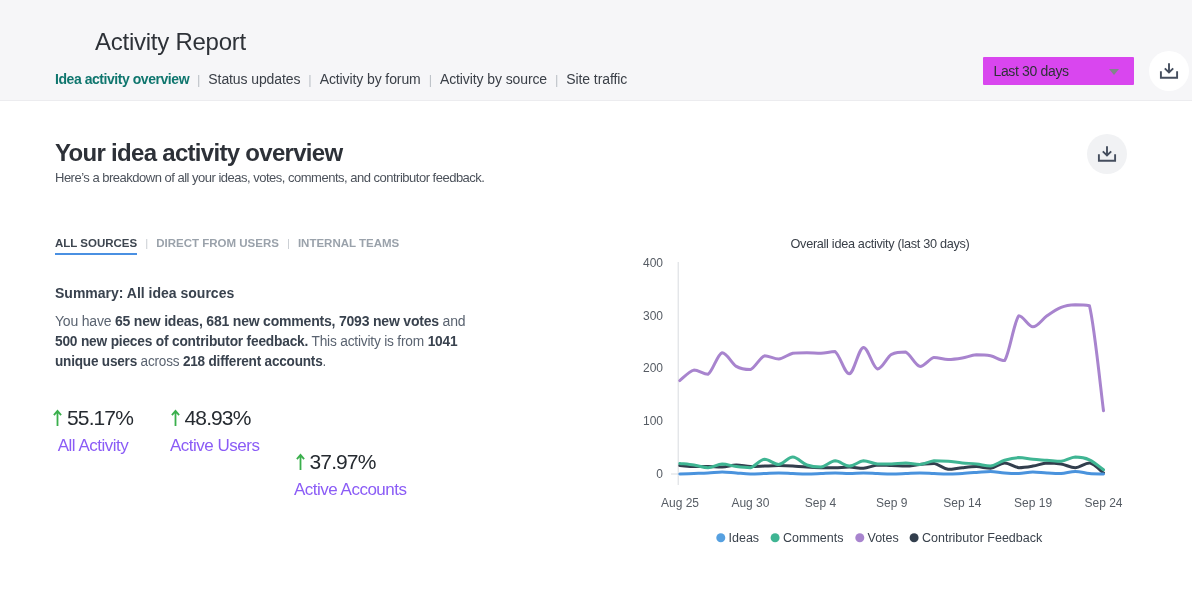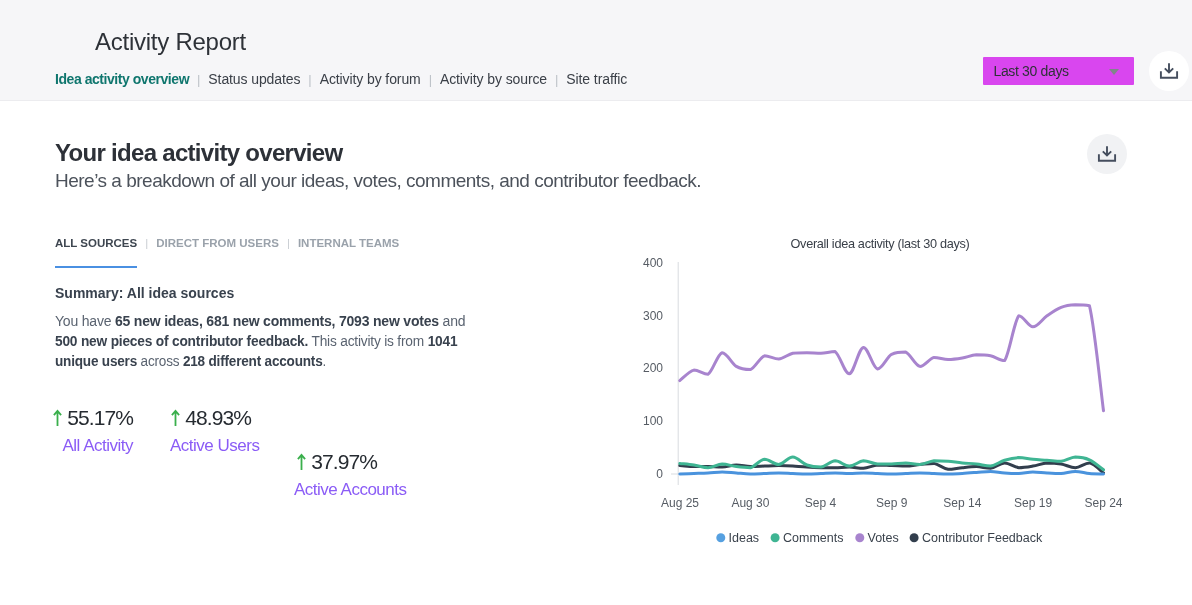--- a/index.html
+++ b/index.html
@@ -10,32 +10,32 @@
 .nav .sep { color:#bdc2c8; padding:0 8px; font-size:13px; }
 .nav .act { color:#0f766e; font-weight:700; letter-spacing:-0.45px; }
 .sel { position:absolute; left:983px; top:56.5px; width:151px; height:28px; background:#d946ef; border-radius:1px; }
 .sel .t { position:absolute; left:10.5px; top:6px; font-size:14px; color:#2e3237; letter-spacing:-0.35px; }
 .sel .tri { position:absolute; right:15px; top:12px; width:0; height:0; border-left:5px solid transparent; border-right:5px solid transparent; border-top:6.5px solid #80858a; }
 .dlb { position:absolute; border-radius:50%; width:40px; height:40px; }
 .dl1 { left:1149px; top:51px; background:#fff; }
 .dl2 { left:1087px; top:134px; background:#f1f2f4; }
 .dlb svg { position:absolute; left:10px; top:10px; }
 .h2 { position:absolute; left:55px; top:139px; font-size:24px; font-weight:700; color:#2d3138; letter-spacing:-0.7px; }
-.sub { position:absolute; left:55px; top:170px; font-size:19px; color:#4c525b; letter-spacing:-0.5px; }
+.sub { position:absolute; left:55px; top:170px; font-size:13px; color:#4c525b; letter-spacing:-0.5px; }
 .tabs { position:absolute; left:55px; top:237px; font-size:11.5px; font-weight:700; letter-spacing:0; color:#9aa2ab; white-space:nowrap; }
 .tabs .sep { color:#c9cdd2; padding:0 8px; font-weight:400; }
-.tabs .on { color:#3e4650; display:inline-block; padding-bottom:17px; border-bottom:2px solid #4a90e2; }
+.tabs .on { color:#3e4650; display:inline-block; padding-bottom:4px; border-bottom:2px solid #4a90e2; }
 .sumh { position:absolute; left:55px; top:285px; font-size:14px; font-weight:700; color:#39424e; }
 .para { position:absolute; left:55px; top:311px; font-size:14px; line-height:20px; color:#5a6370; letter-spacing:-0.2px; }
 .para b { color:#39424e; }
 .pl { display:inline-block; transform-origin:0 50%; white-space:nowrap; }
 #pl2 { transform:scaleX(0.98); }
 #pl3 { transform:scaleX(0.968); }
 .stats { position:absolute; left:53px; top:406px; display:flex; }
-.stat { text-align:right; }
+.stat { text-align:center; }
 .s1 { width:80px; margin-right:37px; }
 .s2 { width:81px; margin-right:43px; }
 .s3 { width:83px;margin-top:44px; }
 .num { font-size:21px; font-weight:500; color:#262b31; letter-spacing:-0.9px; white-space:nowrap; line-height:24px; }
 .num .arsvg { margin-right:5px; vertical-align:-2px; letter-spacing:0; }
 .lbl { margin-top:6px; font-size:17px; color:#8b5cf6; white-space:nowrap; letter-spacing:-0.5px; }
 </style>
 </head>
 <body>
 <div class="hdr"></div>

